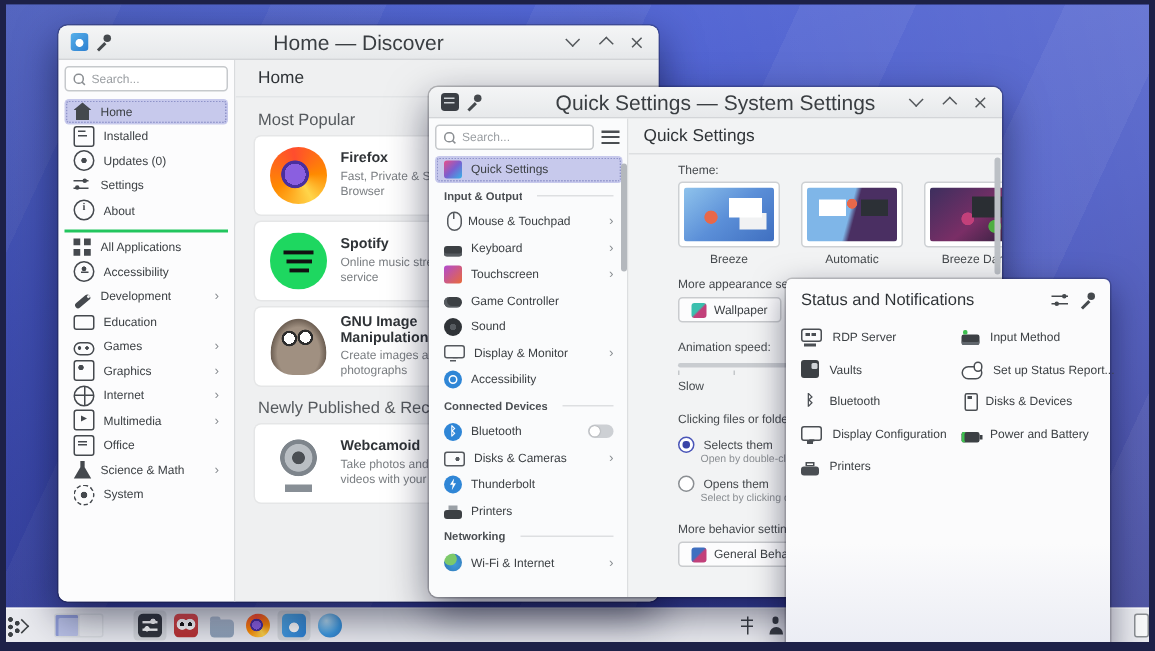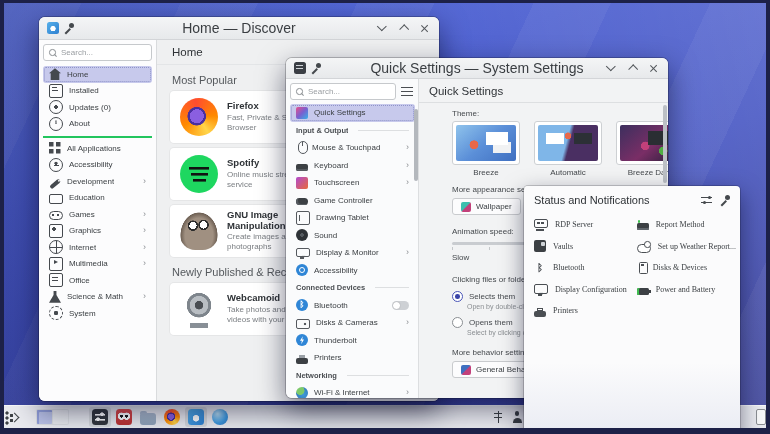--- a/index.html
+++ b/index.html
@@ -181,21 +181,21 @@
   .cscroll{position:absolute;right:1px;top:26px;width:4px;height:78px;background:#bcc0c5;border-radius:2px;}
   
   #popup{position:absolute;left:520px;top:183px;width:216px;height:252px;border-radius:4px;background:linear-gradient(#fbfbfc 70%,#e9ebf3);box-shadow:0 8px 22px rgba(5,8,35,.5),0 0 0 1px rgba(0,0,0,.18);}
   .ptitle{display:flex;align-items:center;padding:8px 10px 4px;}
   .ptitle .ttl{font-size:11px;font-weight:500;color:#2f3337;flex:1;}
   .cfg{width:12px;height:10px;position:relative;background:linear-gradient(#45494d,#45494d) 0 2px/11px 1.3px no-repeat,linear-gradient(#45494d,#45494d) 0 7px/11px 1.3px no-repeat;margin-right:8px;}
   .cfg::after{content:"";position:absolute;width:3px;height:3px;border-radius:50%;background:#45494d;left:7px;top:.8px;box-shadow:-5px 5px 0 #45494d;}
   .pgrid{display:grid;grid-template-columns:1fr 1fr;padding:4px 6px;column-gap:2px;}
   .pitem{display:flex;align-items:center;gap:7px;height:21.5px;padding:0 4px;border-radius:3px;}
   .pitem .plbl{font-size:8px;color:#3c4044;white-space:nowrap;}
-  .pcol{display:flex;flex-direction:column;font-family:Liberation Serif, serif;}
+  .pcol{display:flex;flex-direction:column;}
   
   #taskbar{position:absolute;left:4px;right:4px;bottom:6px;height:23px;background:rgba(238,240,242,.97);border-top:1px solid rgba(255,255,255,.6);display:flex;align-items:center;padding:0 0;box-sizing:border-box;gap:16px;}
   .launcher{width:16px;height:16px;position:relative;flex:none;background:radial-gradient(circle at 3px 4px,#3c4044 0 1.4px,transparent 1.8px),radial-gradient(circle at 3px 9px,#3c4044 0 1.4px,transparent 1.8px),radial-gradient(circle at 3px 14px,#3c4044 0 1.4px,transparent 1.8px),radial-gradient(circle at 7.5px 6.5px,#3c4044 0 1.4px,transparent 1.8px),radial-gradient(circle at 7.5px 11.5px,#3c4044 0 1.4px,transparent 1.8px);}
   .launcher::after{content:"";position:absolute;right:2px;top:4.5px;width:6px;height:6px;border-right:1.6px solid #3c4044;border-top:1.6px solid #3c4044;transform:rotate(45deg);}
   .pager{display:flex;gap:1px;background:#dadde1;border-radius:2px;padding:1px;flex:none;}
   .pcell{width:15px;height:14px;border-radius:1px;}
   .pcell.cur{background:#b9c1e6;box-shadow:inset 2px 2px 0 #8f9cd6;}
   .pcell.oth{background:#e8eaee;}
   .tapps{display:flex;gap:2px;margin-left:4px;}
   .tapp{width:22px;height:20px;display:flex;align-items:center;justify-content:center;border-radius:3px;}
@@ -255,20 +255,25 @@
                 <span class="ic icon-slot i-installed"></span>
                 <span class="lbl">Installed</span>
 
               </div>
               <div class="row">
                 <span class="ic icon-slot i-updates"></span>
                 <span class="lbl">Updates (0)</span>
 
               </div>
               <div class="row">
+                <span class="ic icon-slot i-sliders"></span>
+                <span class="lbl">Settings</span>
+
+              </div>
+              <div class="row">
                 <span class="ic icon-slot i-about"></span>
                 <span class="lbl">About</span>
 
               </div>
               <div class="row sep">
                 <span class="ic icon-slot i-grid"></span>
                 <span class="lbl">All Applications</span>
 
               </div>
               <div class="row">
@@ -417,25 +422,20 @@
               </div>
               <div class="row chevron">
                 <span class="ic icon-slot i-touch"></span>
                 <span class="lbl">Touchscreen</span>
 
                 <span class="chev">›</span>
               </div>
               <div class="row">
                 <span class="ic icon-slot i-gamepad"></span>
                 <span class="lbl">Game Controller</span>
-
-              </div>
-              <div class="row">
-                <span class="ic icon-slot i-tablet"></span>
-                <span class="lbl">Drawing Tablet</span>
 
               </div>
               <div class="row">
                 <span class="ic icon-slot i-sound"></span>
                 <span class="lbl">Sound</span>
 
               </div>
               <div class="row chevron">
                 <span class="ic icon-slot i-display"></span>
                 <span class="lbl">Display &amp; Monitor</span>
@@ -588,25 +588,25 @@
             </div>
             <div class="pitem">
               <span class="ic icon-slot i-printer2"></span>
               <span class="plbl">Printers</span>
             </div>
           </div>
         <div class="pcol">
 
         <div class="pitem">
               <span class="ic icon-slot i-inputmethod"></span>
-              <span class="plbl">Report Method</span>
+              <span class="plbl">Input Method</span>
             </div>
             <div class="pitem">
               <span class="ic icon-slot i-weather"></span>
-              <span class="plbl">Set up Weather Report...</span>
+              <span class="plbl">Set up Status Report...</span>
             </div>
             <div class="pitem">
               <span class="ic icon-slot i-usb"></span>
               <span class="plbl">Disks &amp; Devices</span>
             </div>
             <div class="pitem">
               <span class="ic icon-slot i-battery"></span>
               <span class="plbl">Power and Battery</span>
             </div>
           </div>

